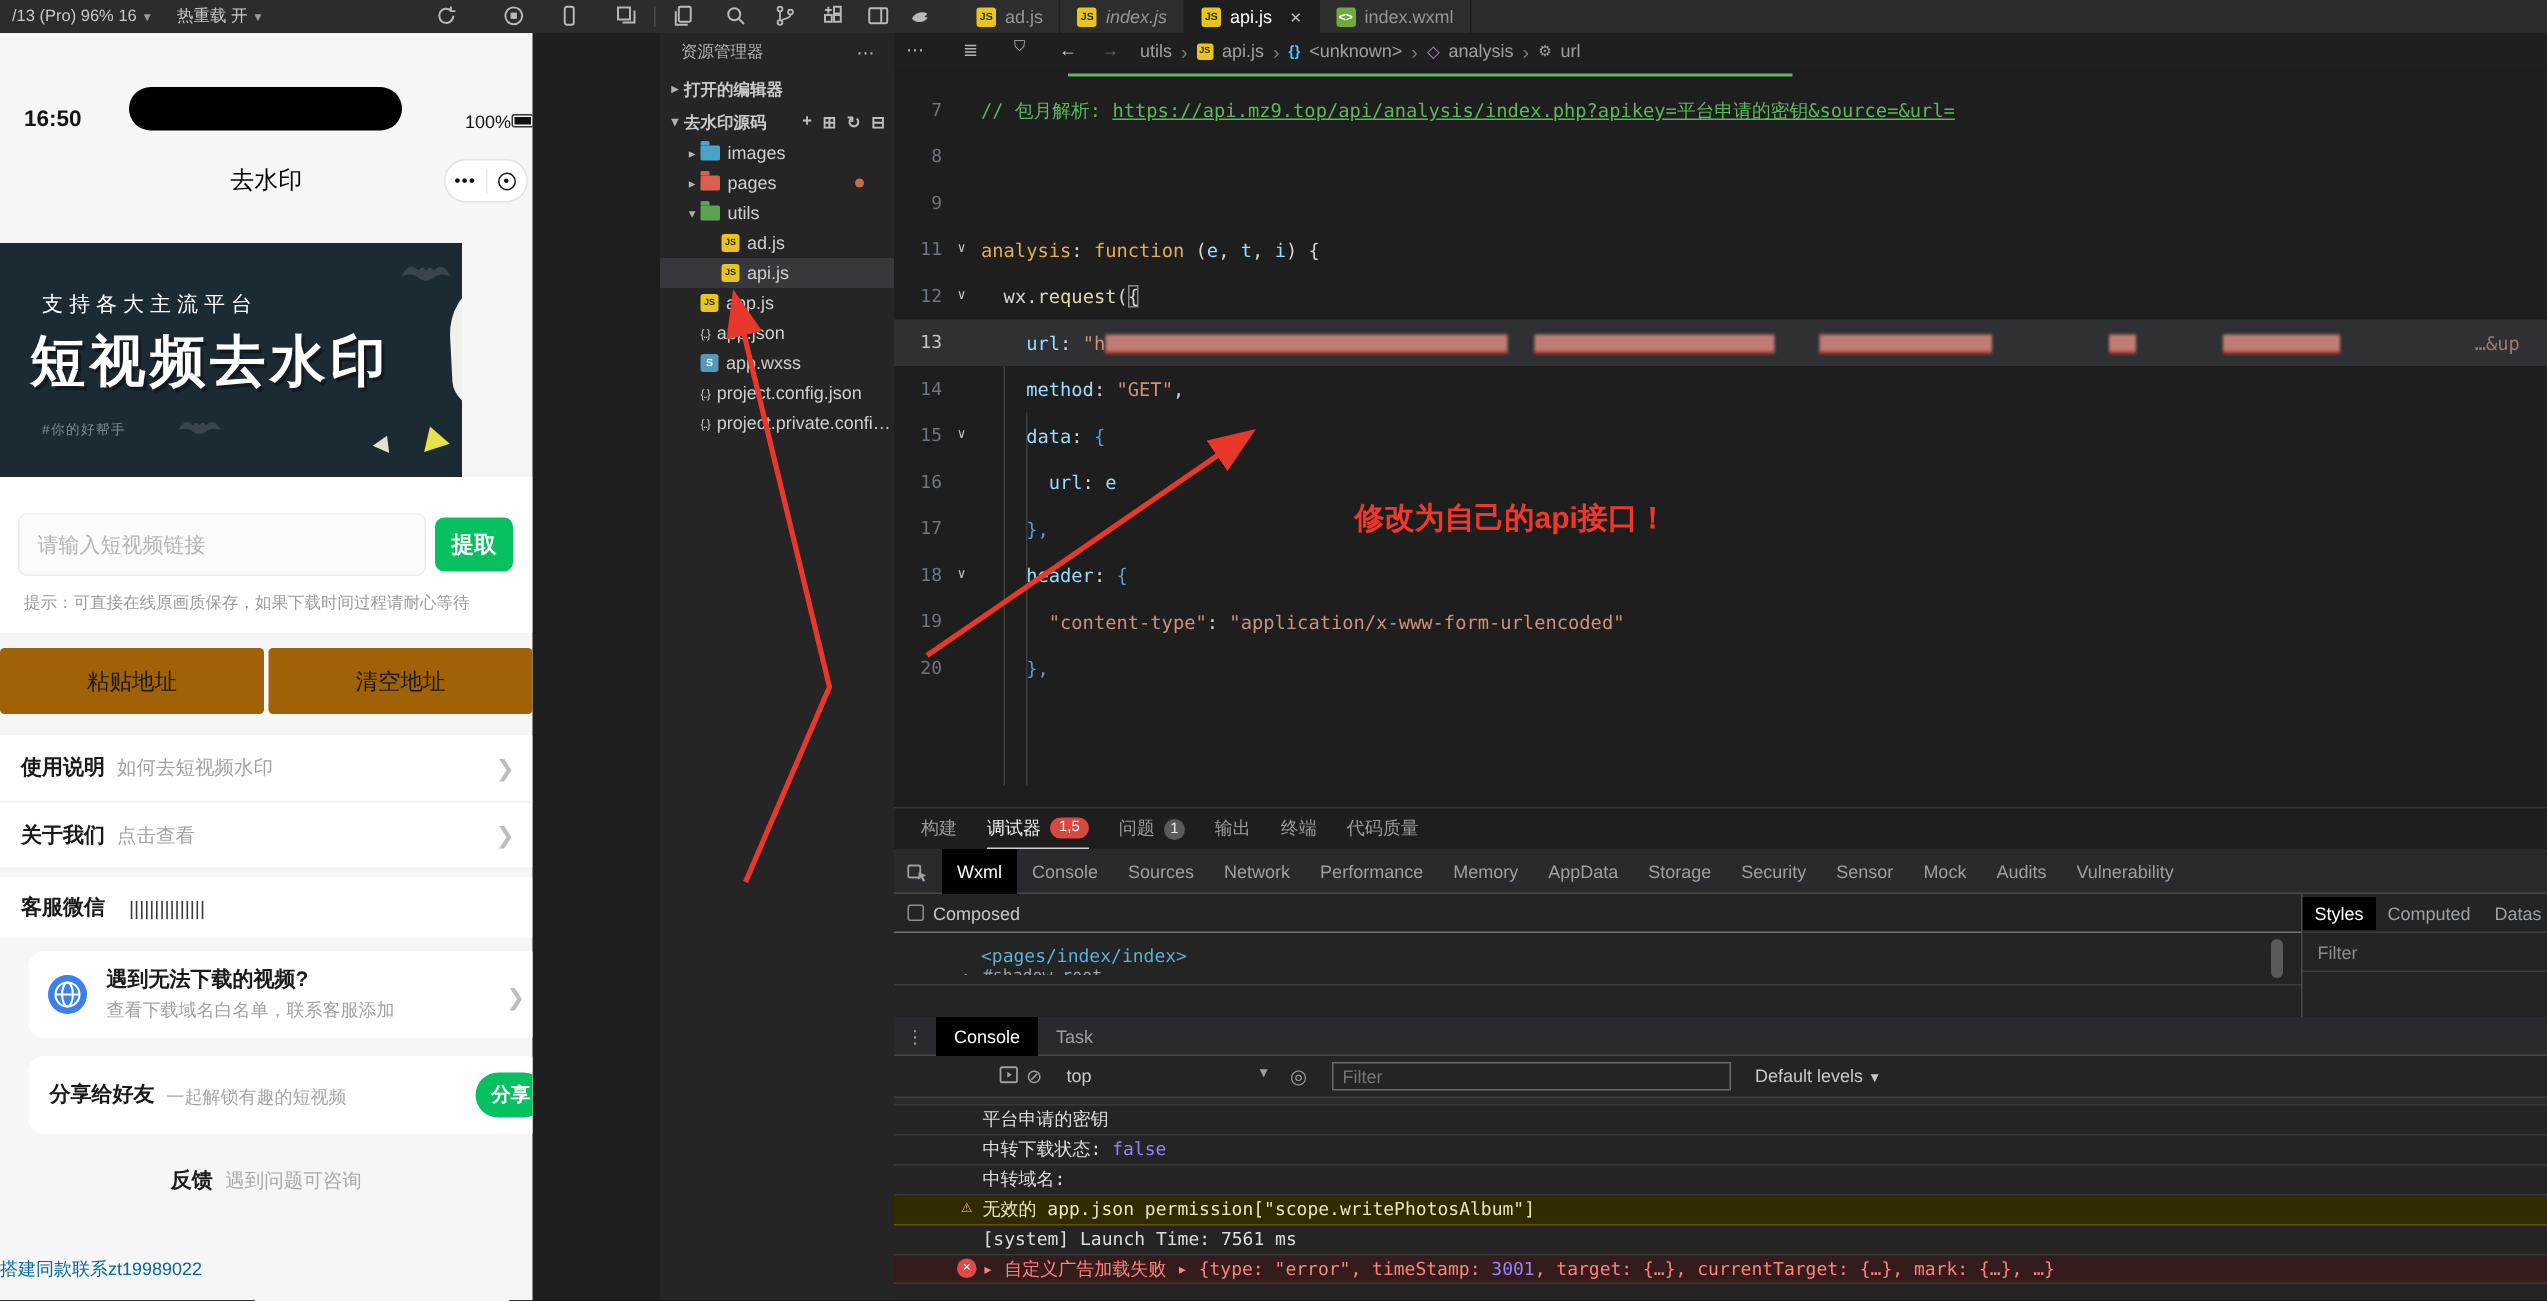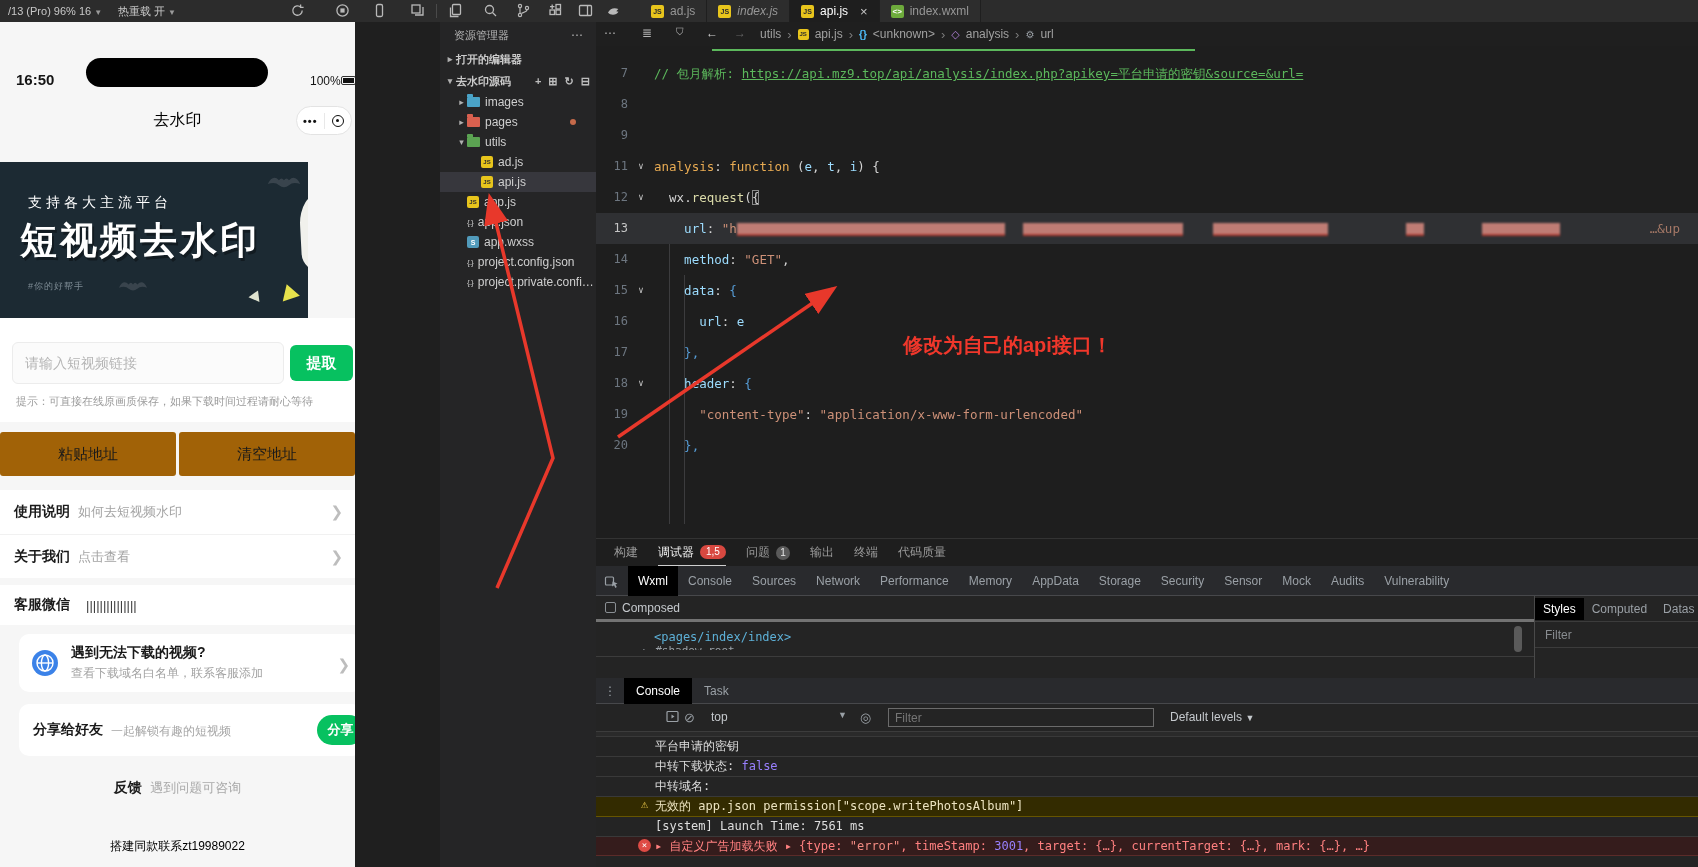--- a/index.html
+++ b/index.html
@@ -79,21 +79,21 @@
   .ptab{display:flex;align-items:center;gap:6px}
   .ptab.active{color:#f0f0f0;border-bottom:1px solid #cfcfcf;height:27px}
   .badge-red{background:#d74840;color:#fff;font-size:10px;border-radius:9px;padding:1px 6px;line-height:12px}
   .badge-gray{background:#5a5a5a;color:#e8e8e8;font-size:10px;border-radius:50%;width:14px;height:14px;display:flex;align-items:center;justify-content:center}
 
   
   .dt-tabbar{position:absolute;left:596px;top:566px;width:1102px;height:30px;background:#292a2d;border-bottom:1px solid #47484b;display:flex;align-items:center;color:#9aa0a6;font-size:12px;z-index:3}
   .dt-inspect{margin:0 8px 0 8px;width:16px;height:16px;color:#9aa0a6}
   .dt-tab{padding:0 10px;height:30px;display:flex;align-items:center}
   .dt-tab.active{background:#000;color:#fff}
-  .dt-composed{position:absolute;left:596px;top:596px;width:938px;height:26px;background:#242424;border-bottom:3px solid #737373;display:flex;align-items:center;color:#c5c9cd;font-size:12px;z-index:3}
+  .dt-composed{position:absolute;left:596px;top:596px;width:938px;height:26px;background:#242424;border-bottom:1px solid #737373;display:flex;align-items:center;color:#c5c9cd;font-size:12px;z-index:3}
   .chk{width:11px;height:11px;border:1px solid #8a8f94;border-radius:2px;margin:0 6px 0 9px}
   .dt-tree{position:absolute;left:596px;top:622px;width:938px;height:56px;background:#242424;z-index:3}
   .dt-node{padding-left:58px;padding-top:8px;font-family:"DejaVu Sans Mono","Liberation Mono",monospace;font-size:12px;color:#5db0d7}
   .dt-shadow{padding-left:46px;height:6px;overflow:hidden;font-family:"DejaVu Sans Mono","Liberation Mono",monospace;font-size:11px;color:#9aa0a6}
   .dt-tree-divider{position:absolute;left:0;top:34px;width:938px;height:1px;background:#3c3c3c}
   .dt-scrollthumb{position:absolute;right:12px;top:4px;width:8px;height:26px;background:#5a5a5a;border-radius:4px}
   .dt-right{position:absolute;left:1534px;top:596px;width:164px;height:82px;background:#242424;border-left:1px solid #4a4a4a;z-index:4}
   .st-tabs{height:26px;display:flex;align-items:center;font-size:12px;color:#9aa0a6;border-bottom:1px solid #3c3c3c;overflow:hidden;white-space:nowrap}
   .st-tab{padding:4px 8px}
   .st-tab.active{background:#000;color:#fff}
@@ -144,21 +144,21 @@
   .ghost .body{position:absolute;left:2px;top:0;width:45px;height:80px;background:#f1f1ec;border-radius:50% 50% 44% 46%/40% 40% 24% 24%}
   .ghost .foot{position:absolute;left:12px;top:76px;width:26px;height:16px;background:#f1f1ec;border-radius:0 0 45% 55%;transform:rotate(8deg)}
   .ghost .eye{position:absolute;width:6px;height:10px;background:#232a30;border-radius:50%}
   .ghost .e1{left:12px;top:26px;transform:rotate(10deg)}
   .ghost .e2{left:27px;top:23px;transform:rotate(14deg)}
   .ghost .mouth{position:absolute;left:21px;top:40px;width:4px;height:6px;background:#232a30;border-radius:50%}
 
   .p-inputcard{position:absolute;left:0;top:296px;width:355px;height:104px;background:#fff}
   .p-input{position:absolute;left:12px;top:24px;width:272px;height:42px;background:#fbfbfb;border:1px solid #ececec;border-radius:6px;font-size:14px;color:#333;padding:0 12px;outline:none;font-family:"Liberation Sans",sans-serif}
   .p-input::placeholder{color:#b5b5b5}
-  .p-extract{position:absolute;left:290px;top:27px;width:63px;height:36px;background:#07c160;border:none;border-radius:6px;color:#fff;font-size:15px;font-weight:bold}
+  .p-extract{position:absolute;left:290px;top:27px;width:52px;height:36px;background:#07c160;border:none;border-radius:6px;color:#fff;font-size:15px;font-weight:bold}
   .p-tip{position:absolute;left:16px;top:76px;font-size:11px;color:#9c9c9c}
   .p-btnrow{position:absolute;left:0;top:410px;width:355px;height:44px}
   .p-wbtn{position:absolute;top:0;width:176px;height:44px;background:#a16207;border:none;font-size:15px;font-weight:normal;color:#1a1a1a;border-radius:3px}
   .p-menu{position:absolute;left:0;top:468px;width:355px;height:88px;background:#fff}
   .p-mrow{position:relative;height:44px;display:flex;align-items:center;padding:0 14px}
   .p-mrow + .p-mrow{border-top:1px solid #f1f1f1}
   .p-mlabel{font-size:14px;font-weight:bold;color:#1a1a1a;margin-right:8px}
   .p-msub{font-size:13px;color:#a3a3a3}
   .chev{position:absolute;right:12px;color:#bdbdbd;font-size:15px}
   .p-service{position:absolute;left:0;top:563px;width:355px;height:40px;background:#fff;display:flex;align-items:center;padding:0 14px}
@@ -168,21 +168,21 @@
   .globe{position:absolute;left:12px;top:15px;width:28px;height:28px}
   .p-dl-title{position:absolute;left:52px;top:10px;font-size:14px;font-weight:bold;color:#1a1a1a}
   .p-dl-sub{position:absolute;left:52px;top:31px;font-size:12px;color:#a2a2a2}
   .p-share{top:682px;height:52px}
   .p-sh-label{position:absolute;left:14px;top:17px;font-size:14px;font-weight:bold;color:#1a1a1a}
   .p-sh-sub{position:absolute;left:92px;top:19px;font-size:12px;color:#a6a6a6}
   .p-sh-btn{position:absolute;left:298px;top:11px;width:47px;height:30px;background:#07c160;border:none;border-radius:15px;color:#fff;font-size:13px;font-weight:bold}
   .p-feedback{position:absolute;left:0;top:756px;width:355px;text-align:center}
   .p-fb-label{font-size:14px;font-weight:bold;color:#1a1a1a}
   .p-fb-sub{font-size:13px;color:#a9a9a9;margin-left:4px}
-  .p-footer{position:absolute;left:0;top:816px;width:355px;text-align:center;font-size:12px;color:#000000}
+  .p-footer{position:absolute;left:0;top:816px;width:355px;font-size:12px;color:#0369a1}
 
   
   .overlay{position:absolute;left:0;top:0;z-index:60;pointer-events:none}
   .anno{position:absolute;left:903px;top:332px;z-index:61;font-size:20px;font-weight:bold;color:#f0372b;pointer-events:none}
 </style>
 </head>
 <body>
 
 <div class="root">
 

